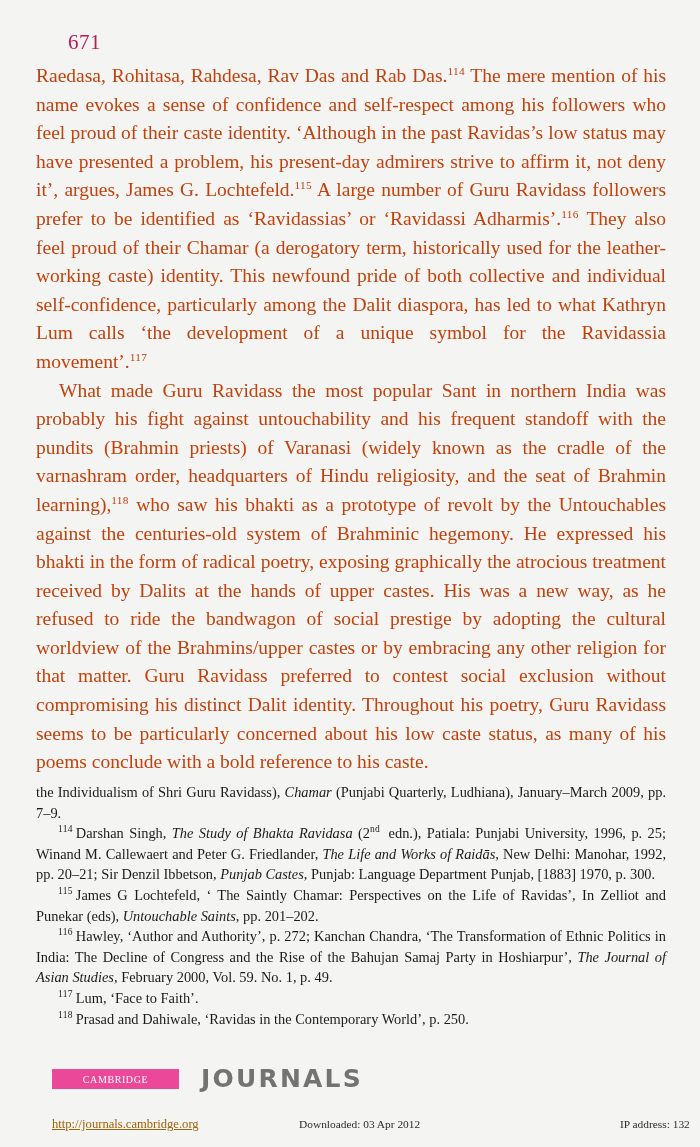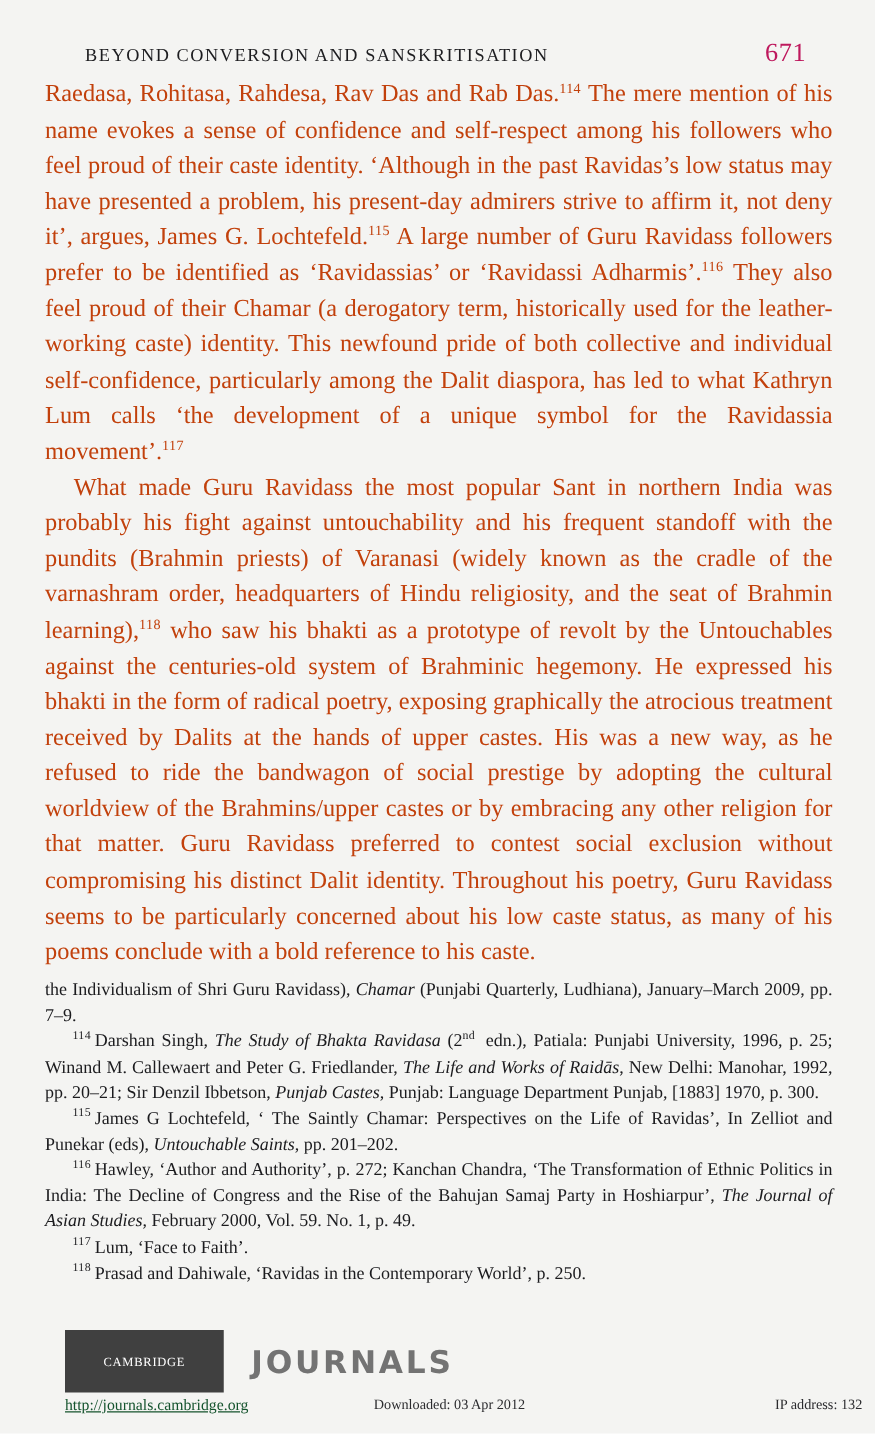--- a/index.html
+++ b/index.html
@@ -101,23 +101,23 @@
 
   
   .cj-logo {
     position: absolute;
     left: 52px;
     top: 1064px;
     display: flex;
     align-items: center;
   }
   .cj-mark {
-    background: #404040;
+    background: #ec4899;
     width: 127px;
-    height: 50px;
+    height: 20px;
     display: flex;
     align-items: center;
     justify-content: center;
   }
   .cj-mark-text {
     color: #ffffff;
     font-size: 14.5px;
     font-variant: small-caps;
     text-transform: lowercase;
     letter-spacing: 0.6px;
@@ -142,42 +142,41 @@
     font-family: "Liberation Serif", "DejaVu Serif", serif;
     font-size: 12.6px;
     color: #2b2b2e;
     white-space: nowrap;
   }
   .meta-url {
     position: absolute;
     left: 0;
     top: 0;
     text-decoration: underline;
-    color: #14532d;
+    color: #a16207;
   }
   .meta-downloaded {
     position: absolute;
     left: 247px;
     top: 1px;
     font-size: 11.4px;
   }
   .meta-ip {
     position: absolute;
     left: 568px;
     top: 1px;
     font-size: 11.4px;
   }
 </style>
 </head>
 <body>
 
 <div class="page">
 
   <div class="running-head">
-    <div class="rh-title">BEYOND CONVERSION AND SANSKRITISATION</div>
     <div class="rh-pageno">671</div>
   </div>
 
   <div class="body-text" id="body-text">
       <p class="">Raedasa, Rohitasa, Rahdesa, Rav Das and Rab Das.<sup>114</sup> The mere mention of his name evokes a sense of confidence and self-respect among his followers who feel proud of their caste identity. ‘Although in the past Ravidas’s low status may have presented a problem, his present-day admirers strive to affirm it, not deny it’, argues, James G. Lochtefeld.<sup>115</sup> A large number of Guru Ravidass followers prefer to be identified as ‘Ravidassias’ or ‘Ravidassi Adharmis’.<sup>116</sup> They also feel proud of their Chamar (a derogatory term, historically used for the leather-working caste) identity. This newfound pride of both collective and individual self-confidence, particularly among the Dalit diaspora, has led to what Kathryn Lum calls ‘the development of a unique symbol for the Ravidassia movement’.<sup>117</sup></p>
       <p class="indent">What made Guru Ravidass the most popular Sant in northern India was probably his fight against untouchability and his frequent standoff with the pundits (Brahmin priests) of Varanasi (widely known as the cradle of the varnashram order, headquarters of Hindu religiosity, and the seat of Brahmin learning),<sup>118</sup> who saw his bhakti as a prototype of revolt by the Untouchables against the centuries-old system of Brahminic hegemony. He expressed his bhakti in the form of radical poetry, exposing graphically the atrocious treatment received by Dalits at the hands of upper castes. His was a new way, as he refused to ride the bandwagon of social prestige by adopting the cultural worldview of the Brahmins/upper castes or by embracing any other religion for that matter. Guru Ravidass preferred to contest social exclusion without compromising his distinct Dalit identity. Throughout his poetry, Guru Ravidass seems to be particularly concerned about his low caste status, as many of his poems conclude with a bold reference to his caste.</p>
     </div>
 
   <div class="footnotes" id="footnotes">
       <p class="">the Individualism of Shri Guru Ravidass), <i>Chamar</i> (Punjabi Quarterly, Ludhiana), January–March 2009, pp. 7–9.</p>

